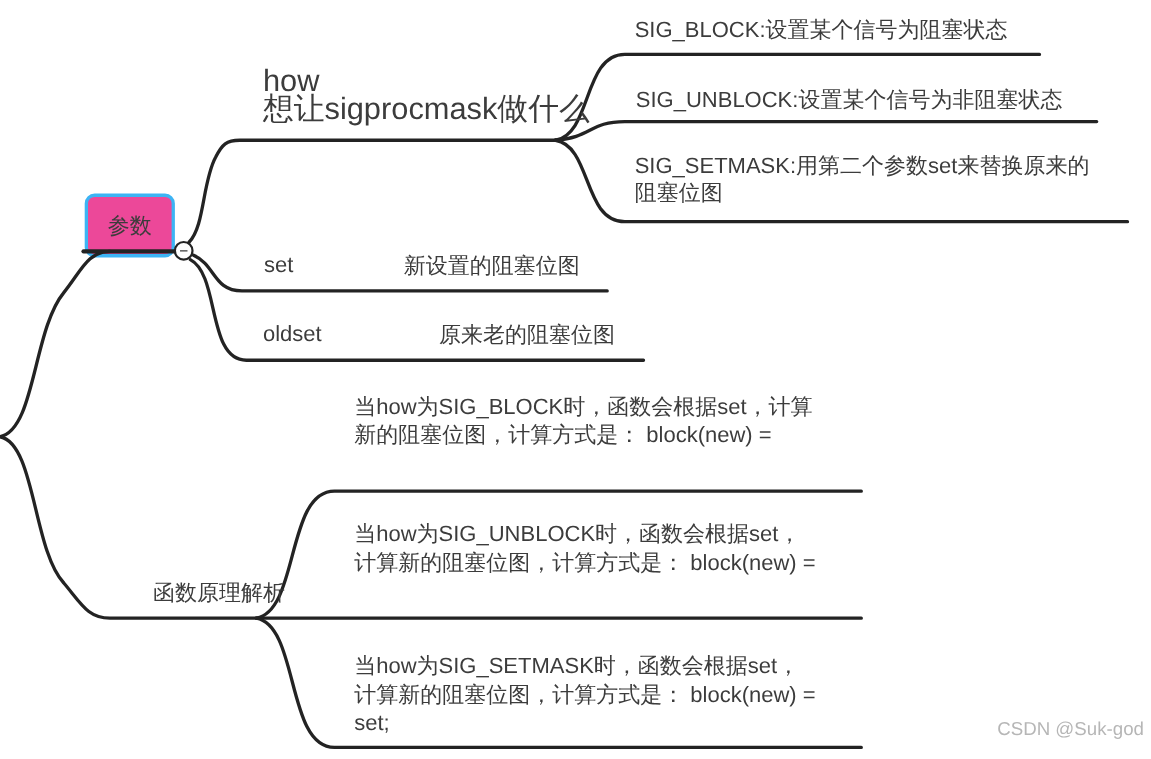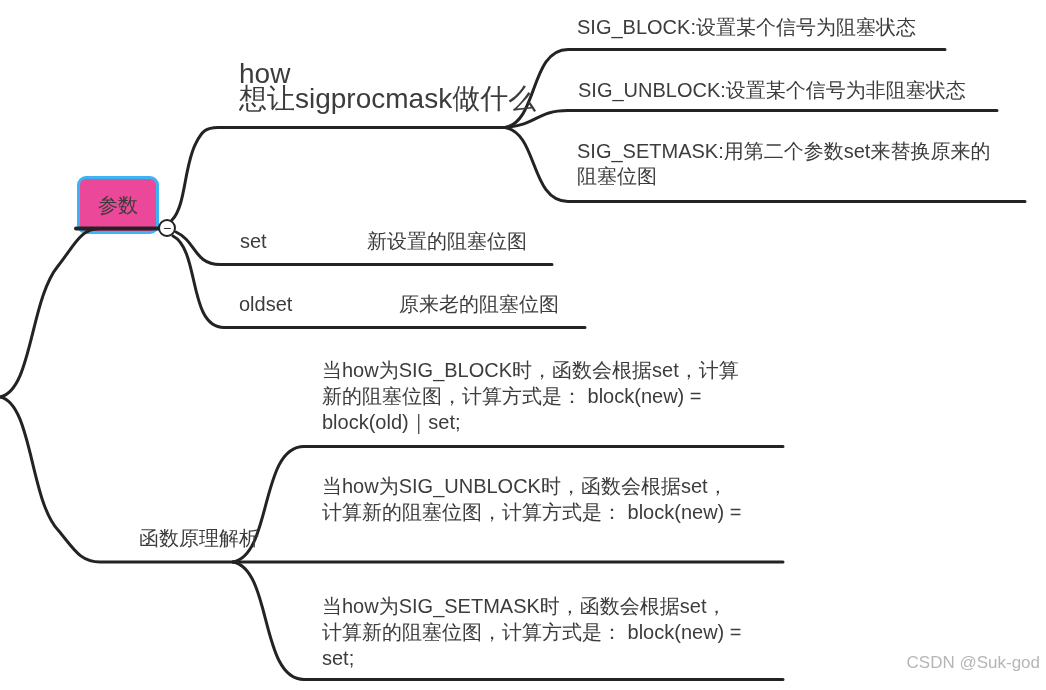--- a/index.html
+++ b/index.html
@@ -106,21 +106,20 @@
     <span>原来老的阻塞位图</span>
   </div>
 
   <div class="label principle-label">
     <span>函数原理解析</span>
   </div>
 
   <div class="label multiline case1">
     <div>当how为SIG_BLOCK时，函数会根据set，计算</div>
     <div>新的阻塞位图，计算方式是： block(new) =</div>
-    <div>block(old)｜set;</div>
   </div>
 
   <div class="label multiline case2">
     <div>当how为SIG_UNBLOCK时，函数会根据set，</div>
     <div>计算新的阻塞位图，计算方式是： block(new) =</div>
   </div>
 
   <div class="label multiline case3">
     <div>当how为SIG_SETMASK时，函数会根据set，</div>
     <div>计算新的阻塞位图，计算方式是： block(new) =</div>

